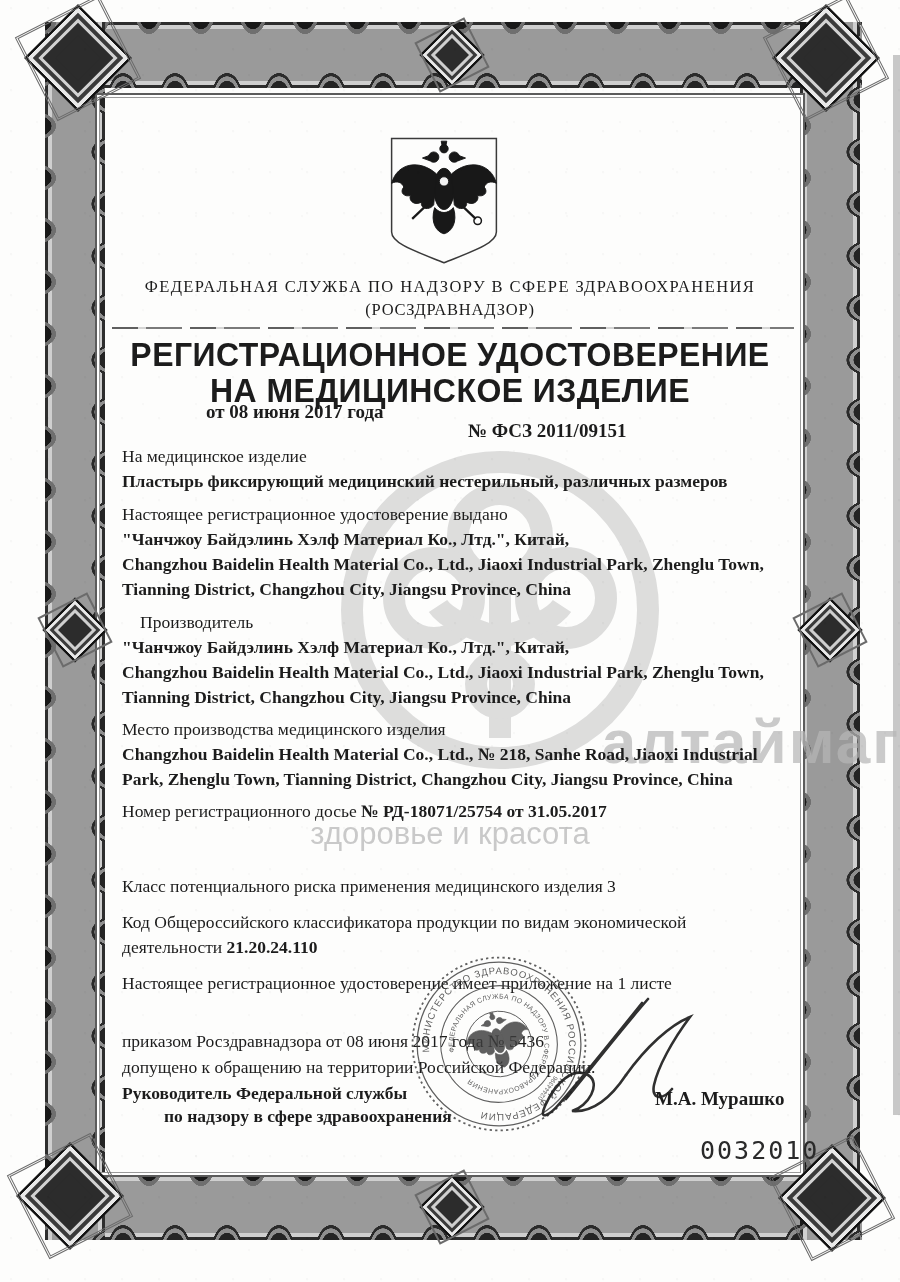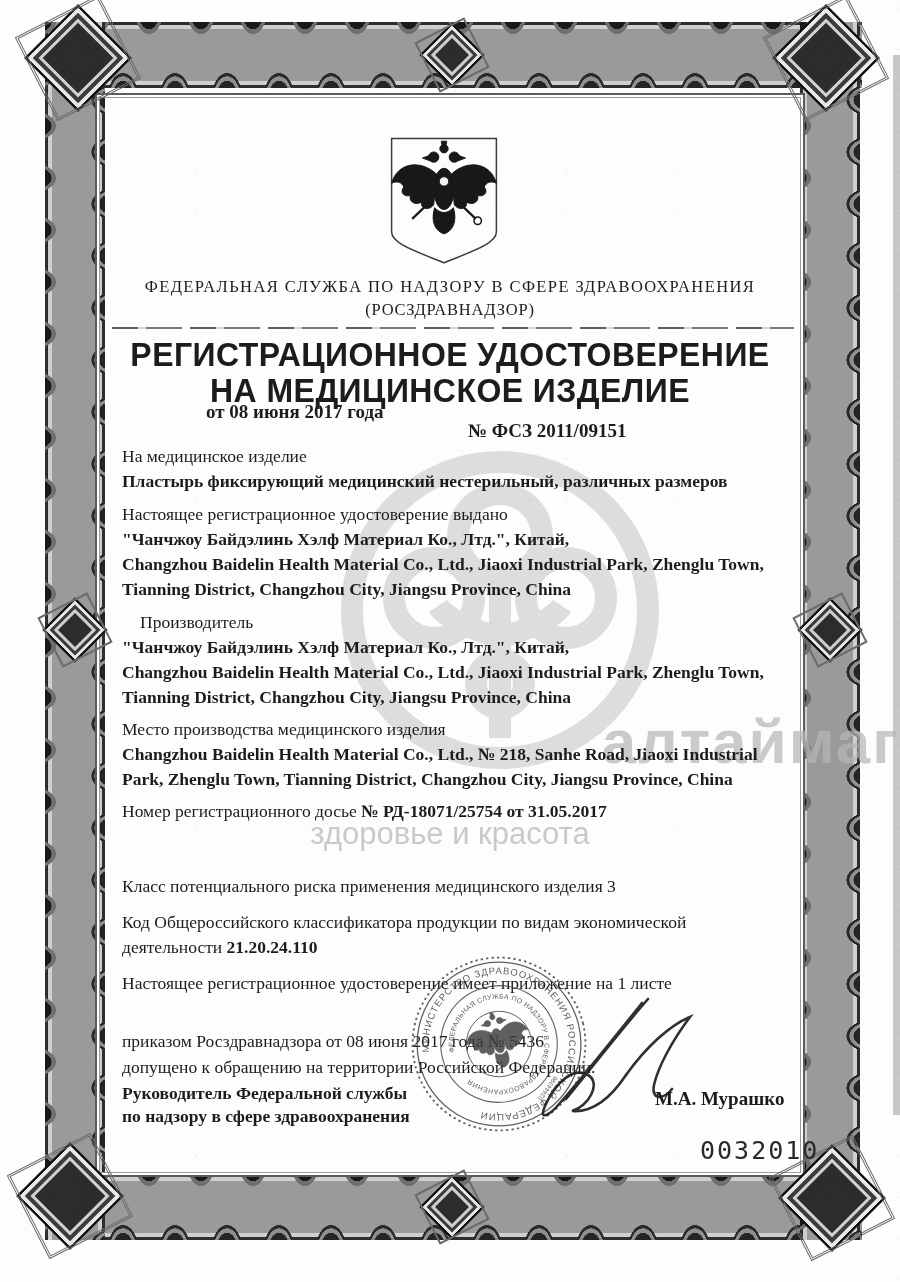--- a/index.html
+++ b/index.html
@@ -154,21 +154,21 @@
 
   <div class="ln" style="top:911px;">Код Общероссийского классификатора продукции по видам экономической</div>
   <div class="ln" style="top:936px;"><span>деятельности</span>&nbsp;<span class="b">21.20.24.110</span></div>
 
   <div class="ln" style="top:972px;">Настоящее регистрационное удостоверение имеет приложение на 1 листе</div>
 
   <div class="ln" style="top:1030px;">приказом Росздравнадзора от 08 июня 2017 года № 5436</div>
   <div class="ln" style="top:1056px;">допущено к обращению на территории Российской Федерации.</div>
 
   <div class="ln b" style="top:1082px;">Руководитель Федеральной службы</div>
-  <div class="ln b" style="top:1105px;">по надзору в сфере здравоохранения</div>
+  <div class="ln b" style="top:1105px;margin-left:42px;">по надзору в сфере здравоохранения</div>
   <div class="sig-name">М.А. Мурашко</div>
   <div class="serial">0032010</div>
 
   <div class="stamp-wrap">
     <svg width="182" height="182" viewBox="-100 -100 200 200" style="transform:rotate(-14deg);">
       <g fill="none" stroke="#3d3d3d">
         <circle r="95" stroke-width="2" stroke-dasharray="2.5 3.5"></circle>
         <circle r="90" stroke-width="1.4"></circle>
         <circle r="64" stroke-width="1.2"></circle>
         <circle r="36" stroke-width="1"></circle>

